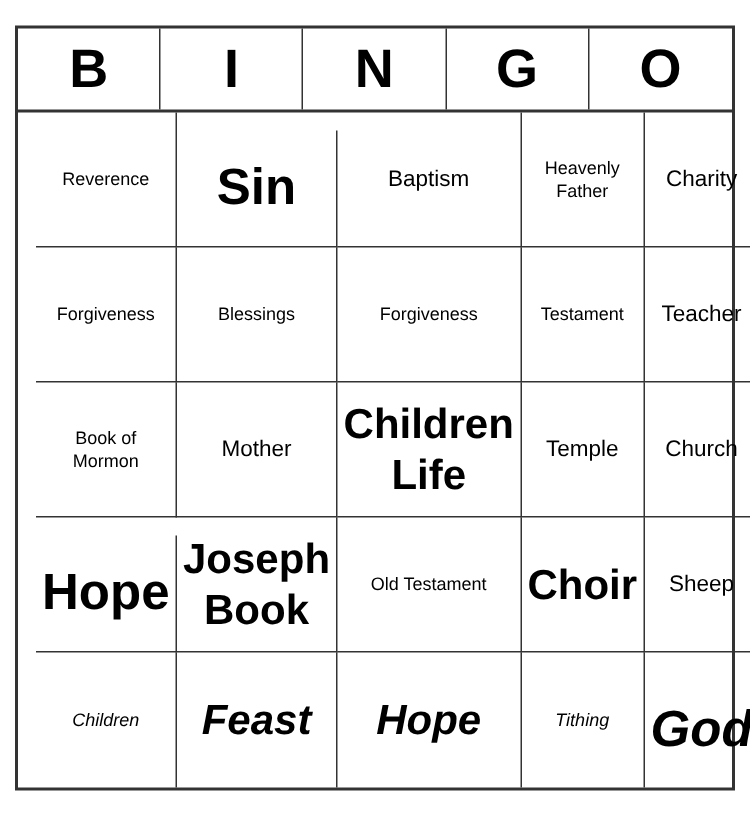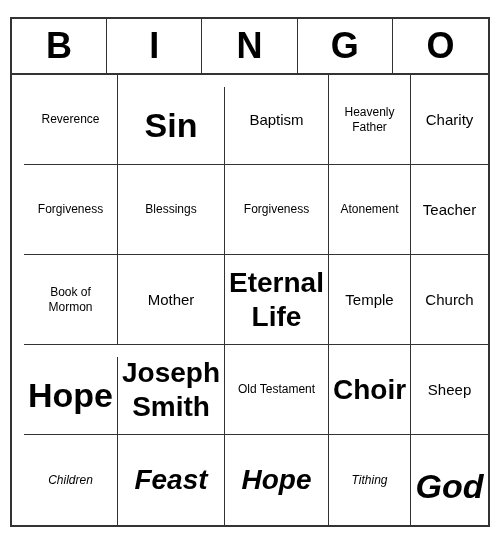--- a/index.html
+++ b/index.html
@@ -72,29 +72,29 @@
     </div>
   <div class="bingo-grid">
   <div class="bingo-cell small">Reverence</div>
       <div class="bingo-cell xlarge">Sin</div>
       <div class="bingo-cell medium">Baptism</div>
       <div class="bingo-cell small">Heavenly Father</div>
       <div class="bingo-cell medium">Charity</div>
       <div class="bingo-cell small">Forgiveness</div>
       <div class="bingo-cell small">Blessings</div>
       <div class="bingo-cell small">Forgiveness</div>
-      <div class="bingo-cell small">Atonement</div>
+      <div class="bingo-cell small">Testament</div>
       <div class="bingo-cell medium">Teacher</div>
       <div class="bingo-cell small">Book of Mormon</div>
       <div class="bingo-cell medium">Mother</div>
-      <div class="bingo-cell large">Eternal Life</div>
+      <div class="bingo-cell large">Children Life</div>
       <div class="bingo-cell medium">Temple</div>
       <div class="bingo-cell medium">Church</div>
       <div class="bingo-cell xlarge">Hope</div>
-      <div class="bingo-cell large">Joseph Smith</div>
+      <div class="bingo-cell large">Joseph Book</div>
       <div class="bingo-cell small">Old Testament</div>
       <div class="bingo-cell large">Choir</div>
       <div class="bingo-cell medium">Sheep</div>
       <div class="bingo-cell small">Children</div>
       <div class="bingo-cell large">Feast</div>
       <div class="bingo-cell large">Hope</div>
       <div class="bingo-cell small">Tithing</div>
       <div class="bingo-cell xlarge">God</div>
     </div>
 </div>

